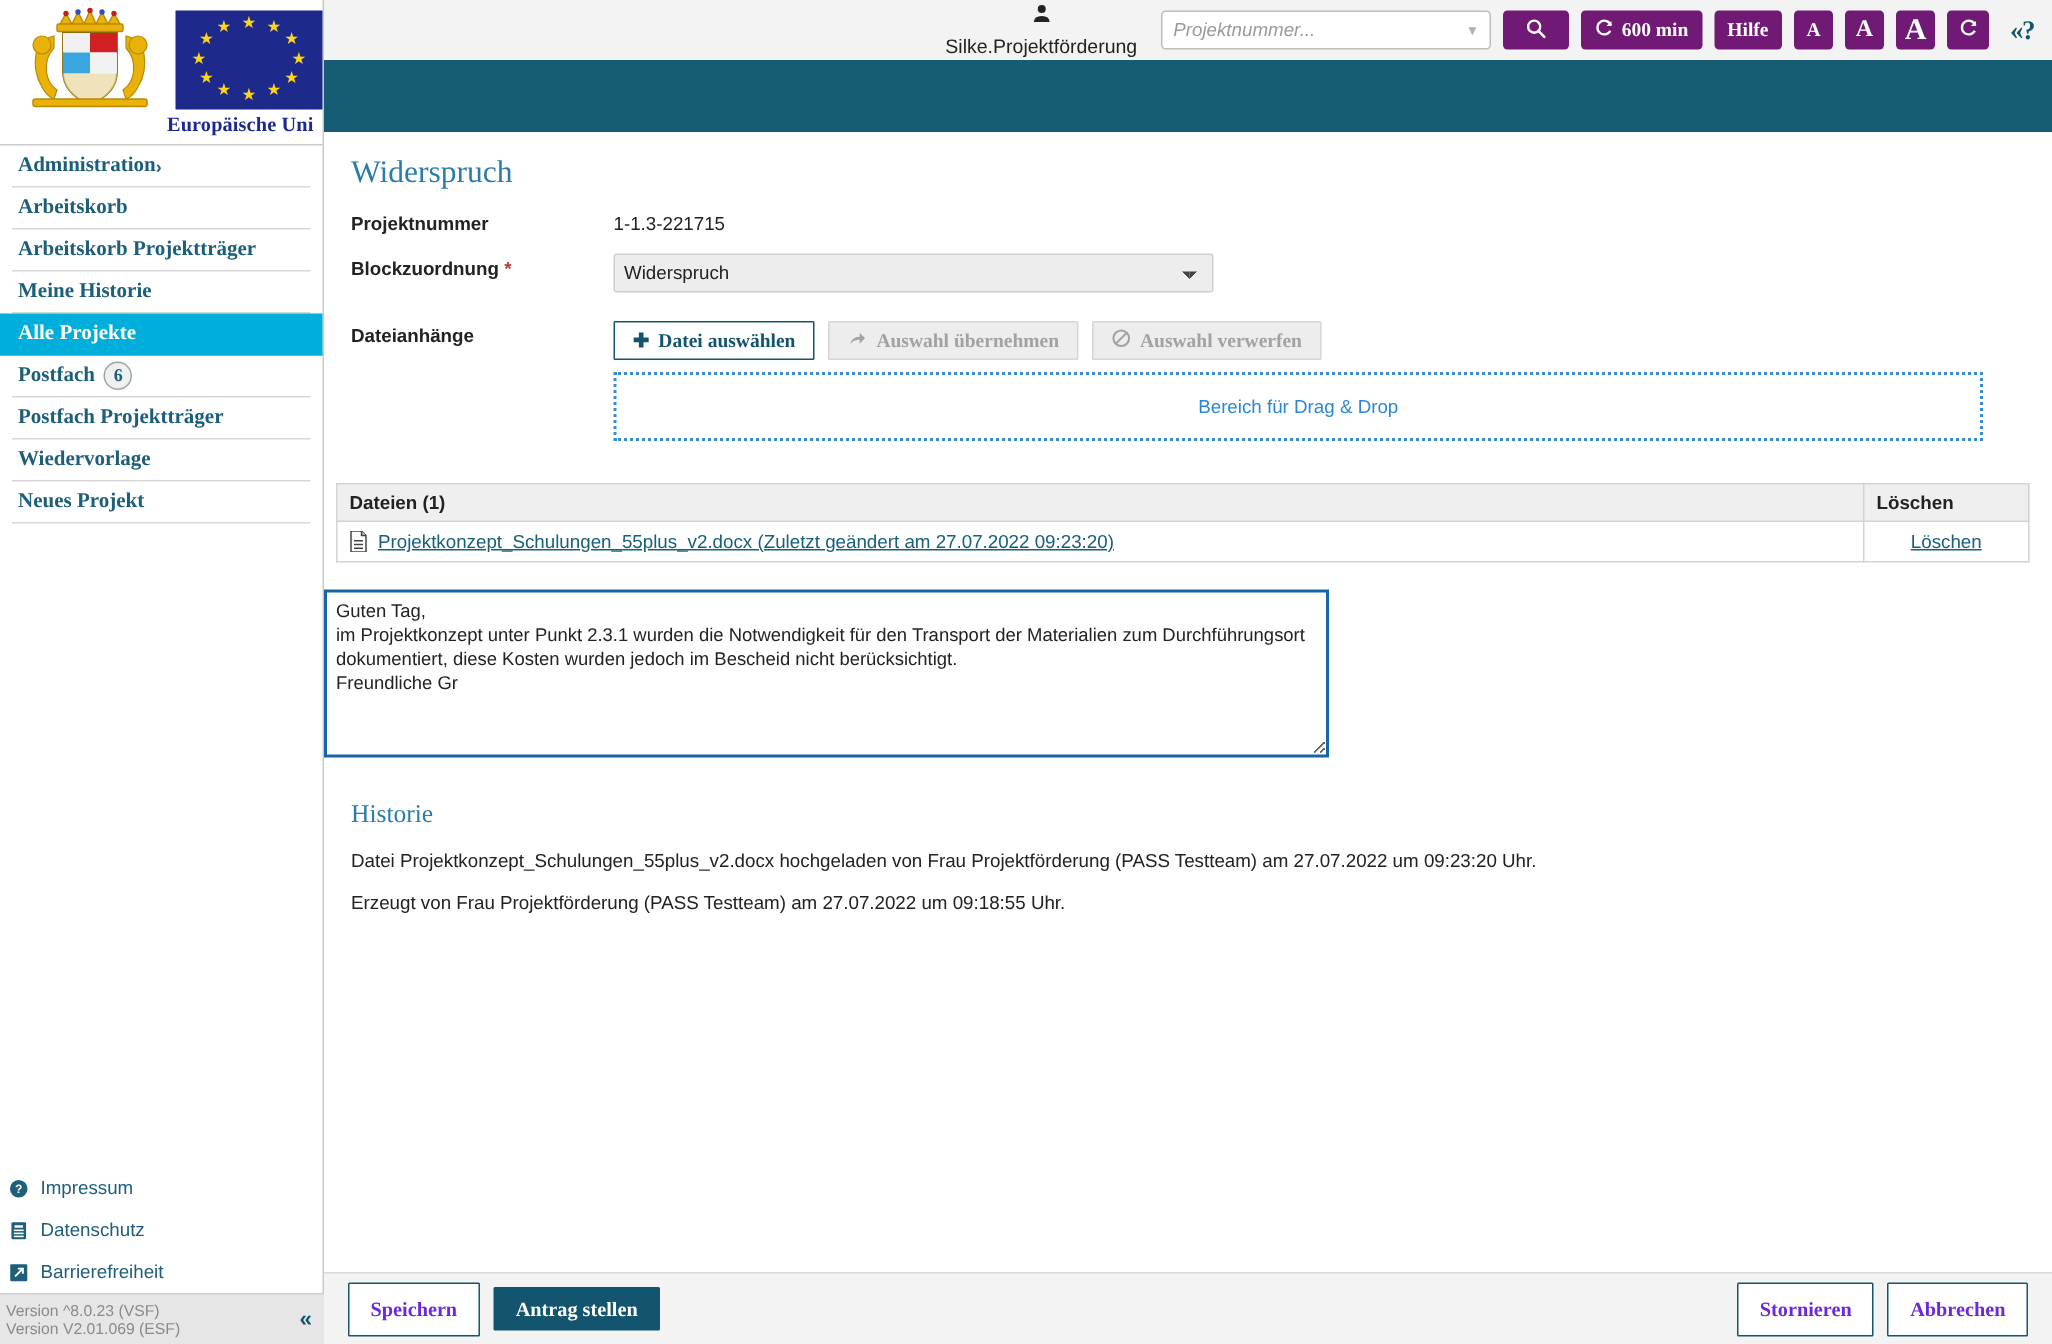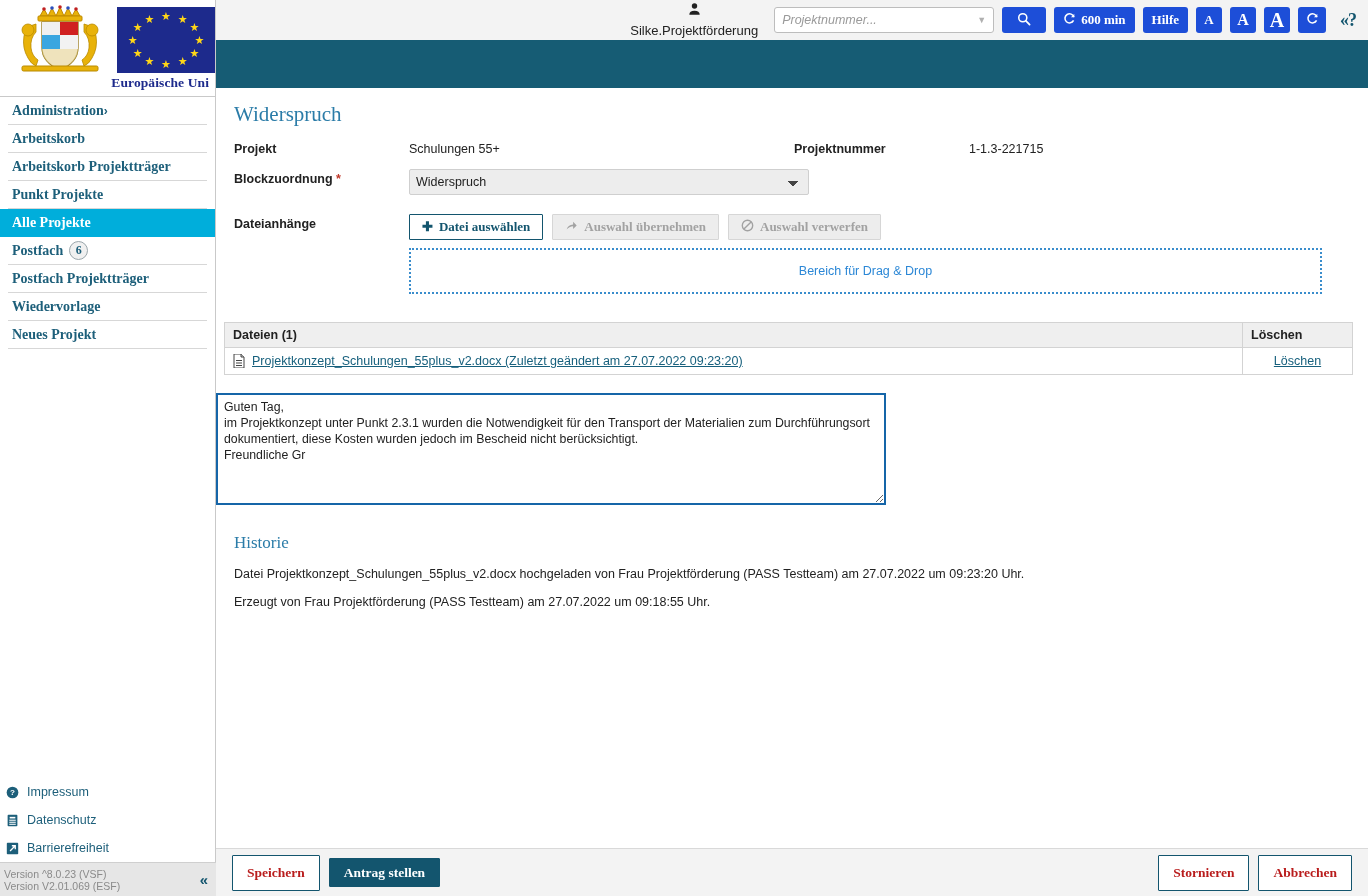--- a/index.html
+++ b/index.html
@@ -157,21 +157,21 @@
     border: 1px solid #bdbdbd;
     border-radius: 3px;
     display: flex; align-items: center; justify-content: space-between;
     padding: 0 7px;
     font-size: 12.5px; font-style: italic; color: #9a9a9a;
     cursor: text;
   }
   .search-select .caret { color: #b0b0b0; font-size: 9px; font-style: normal; }
   .tb-btn {
     height: 26px;
-    background: #1d4ed8;
+    background: #701a75;
     color: #ffffff;
     border: none; border-radius: 3px;
     display: inline-flex; align-items: center; justify-content: center;
     gap: 5px;
     padding: 0 9px;
     font-family: "Liberation Serif", serif;
     font-weight: bold;
     font-size: 13px;
     cursor: pointer;
     white-space: nowrap;
@@ -374,21 +374,21 @@
     background: #f3f3f3;
     border-top: 1px solid #d9d9d9;
     display: flex; align-items: center; justify-content: space-between;
     padding: 0 16px;
   }
   .fb-left, .fb-right { display: flex; align-items: center; gap: 9px; }
   .btn-ghost {
     height: 36px;
     background: #ffffff;
     border: 1px solid #13556e;
-    color: #b91c1c;
+    color: #6d28d9;
     font-family: "Liberation Serif", serif;
     font-weight: bold;
     font-size: 13.5px;
     padding: 0 14px;
     cursor: pointer;
     border-radius: 1px;
   }
   .btn-primary {
     height: 29px;
     background: #13556e;
@@ -460,21 +460,21 @@
           <span class="nav-label">Administration</span>
           <span class="chev">›</span>
         </li>
         <li class="nav-item">
           <span class="nav-label">Arbeitskorb</span>
         </li>
         <li class="nav-item">
           <span class="nav-label">Arbeitskorb Projektträger</span>
         </li>
         <li class="nav-item">
-          <span class="nav-label">Punkt Projekte</span>
+          <span class="nav-label">Meine Historie</span>
         </li>
         <li class="nav-item active">
           <span class="nav-label">Alle Projekte</span>
         </li>
         <li class="nav-item">
           <span class="nav-label">Postfach<span class="nav-badge">6</span></span>
         </li>
         <li class="nav-item">
           <span class="nav-label">Postfach Projektträger</span>
         </li>
@@ -589,24 +589,20 @@
     <span class="help-toggle">«?</span>
   </header>
 
   <div id="teal-band"></div>
 
   <main id="content">
 
     <h1 class="page-title">Widerspruch</h1>
 
     <div class="grid-2">
-      <div class="col-a">
-        <div class="f-label">Projekt</div>
-        <div class="f-value">Schulungen 55+</div>
-      </div>
       <div class="col-b">
         <div class="f-label">Projektnummer</div>
         <div class="f-value">1-1.3-221715</div>
       </div>
     </div>
 
     <div class="form-row" style="margin-top:13px;">
       <div class="f-label">
         <span>Blockzuordnung</span>
         <span class="req">*</span>

